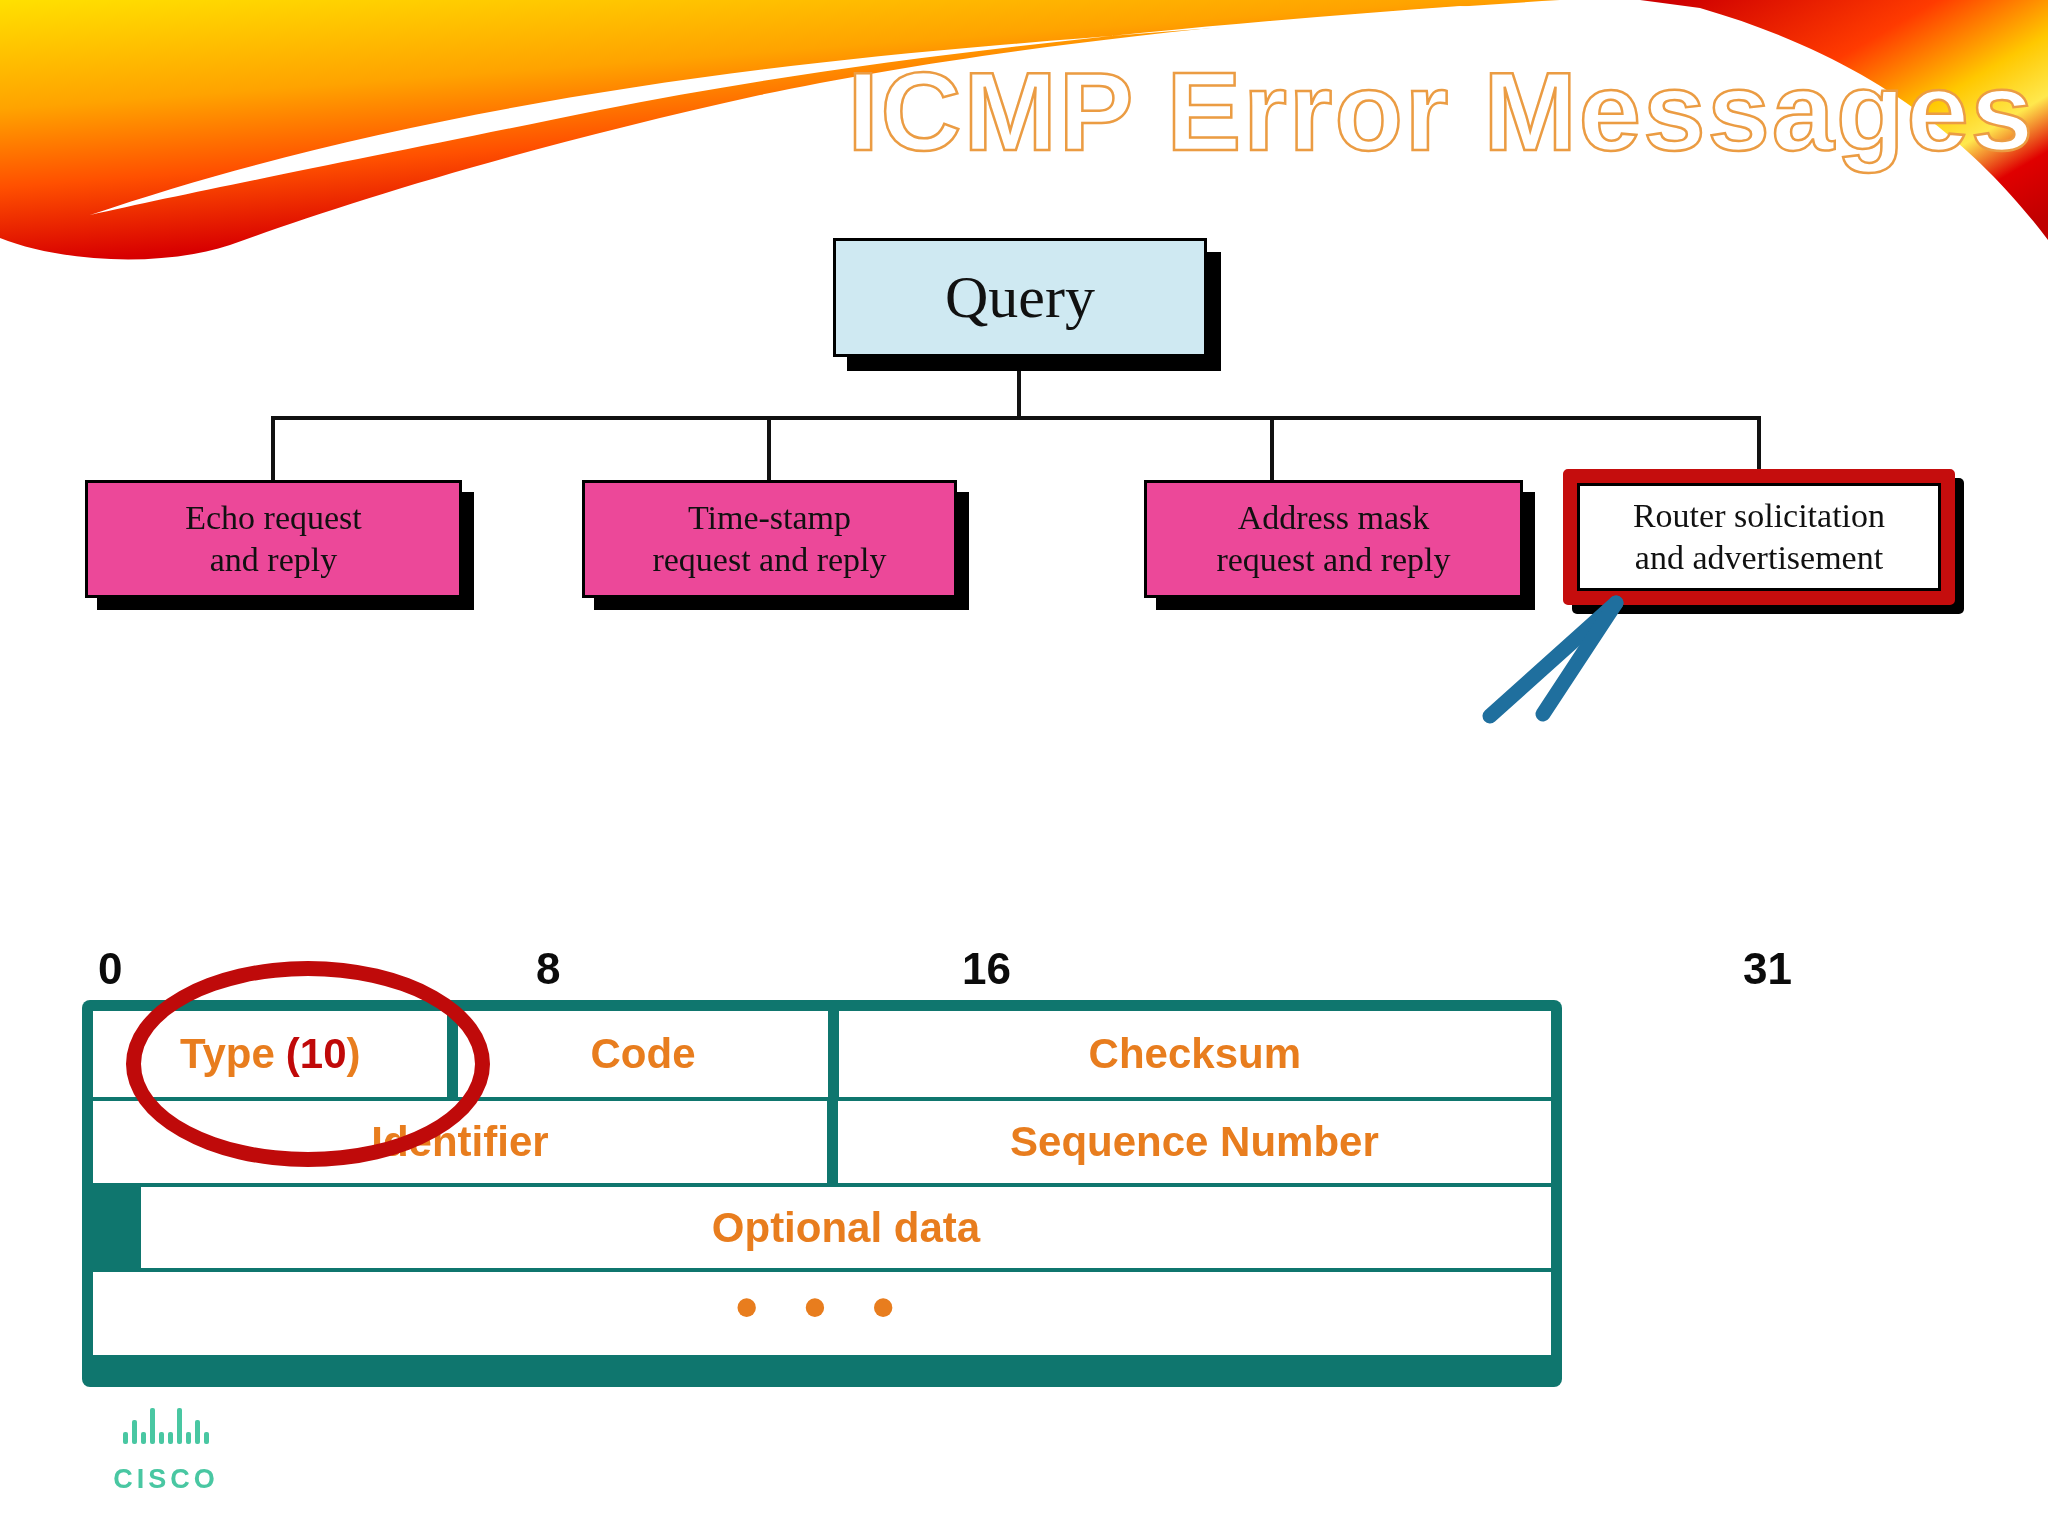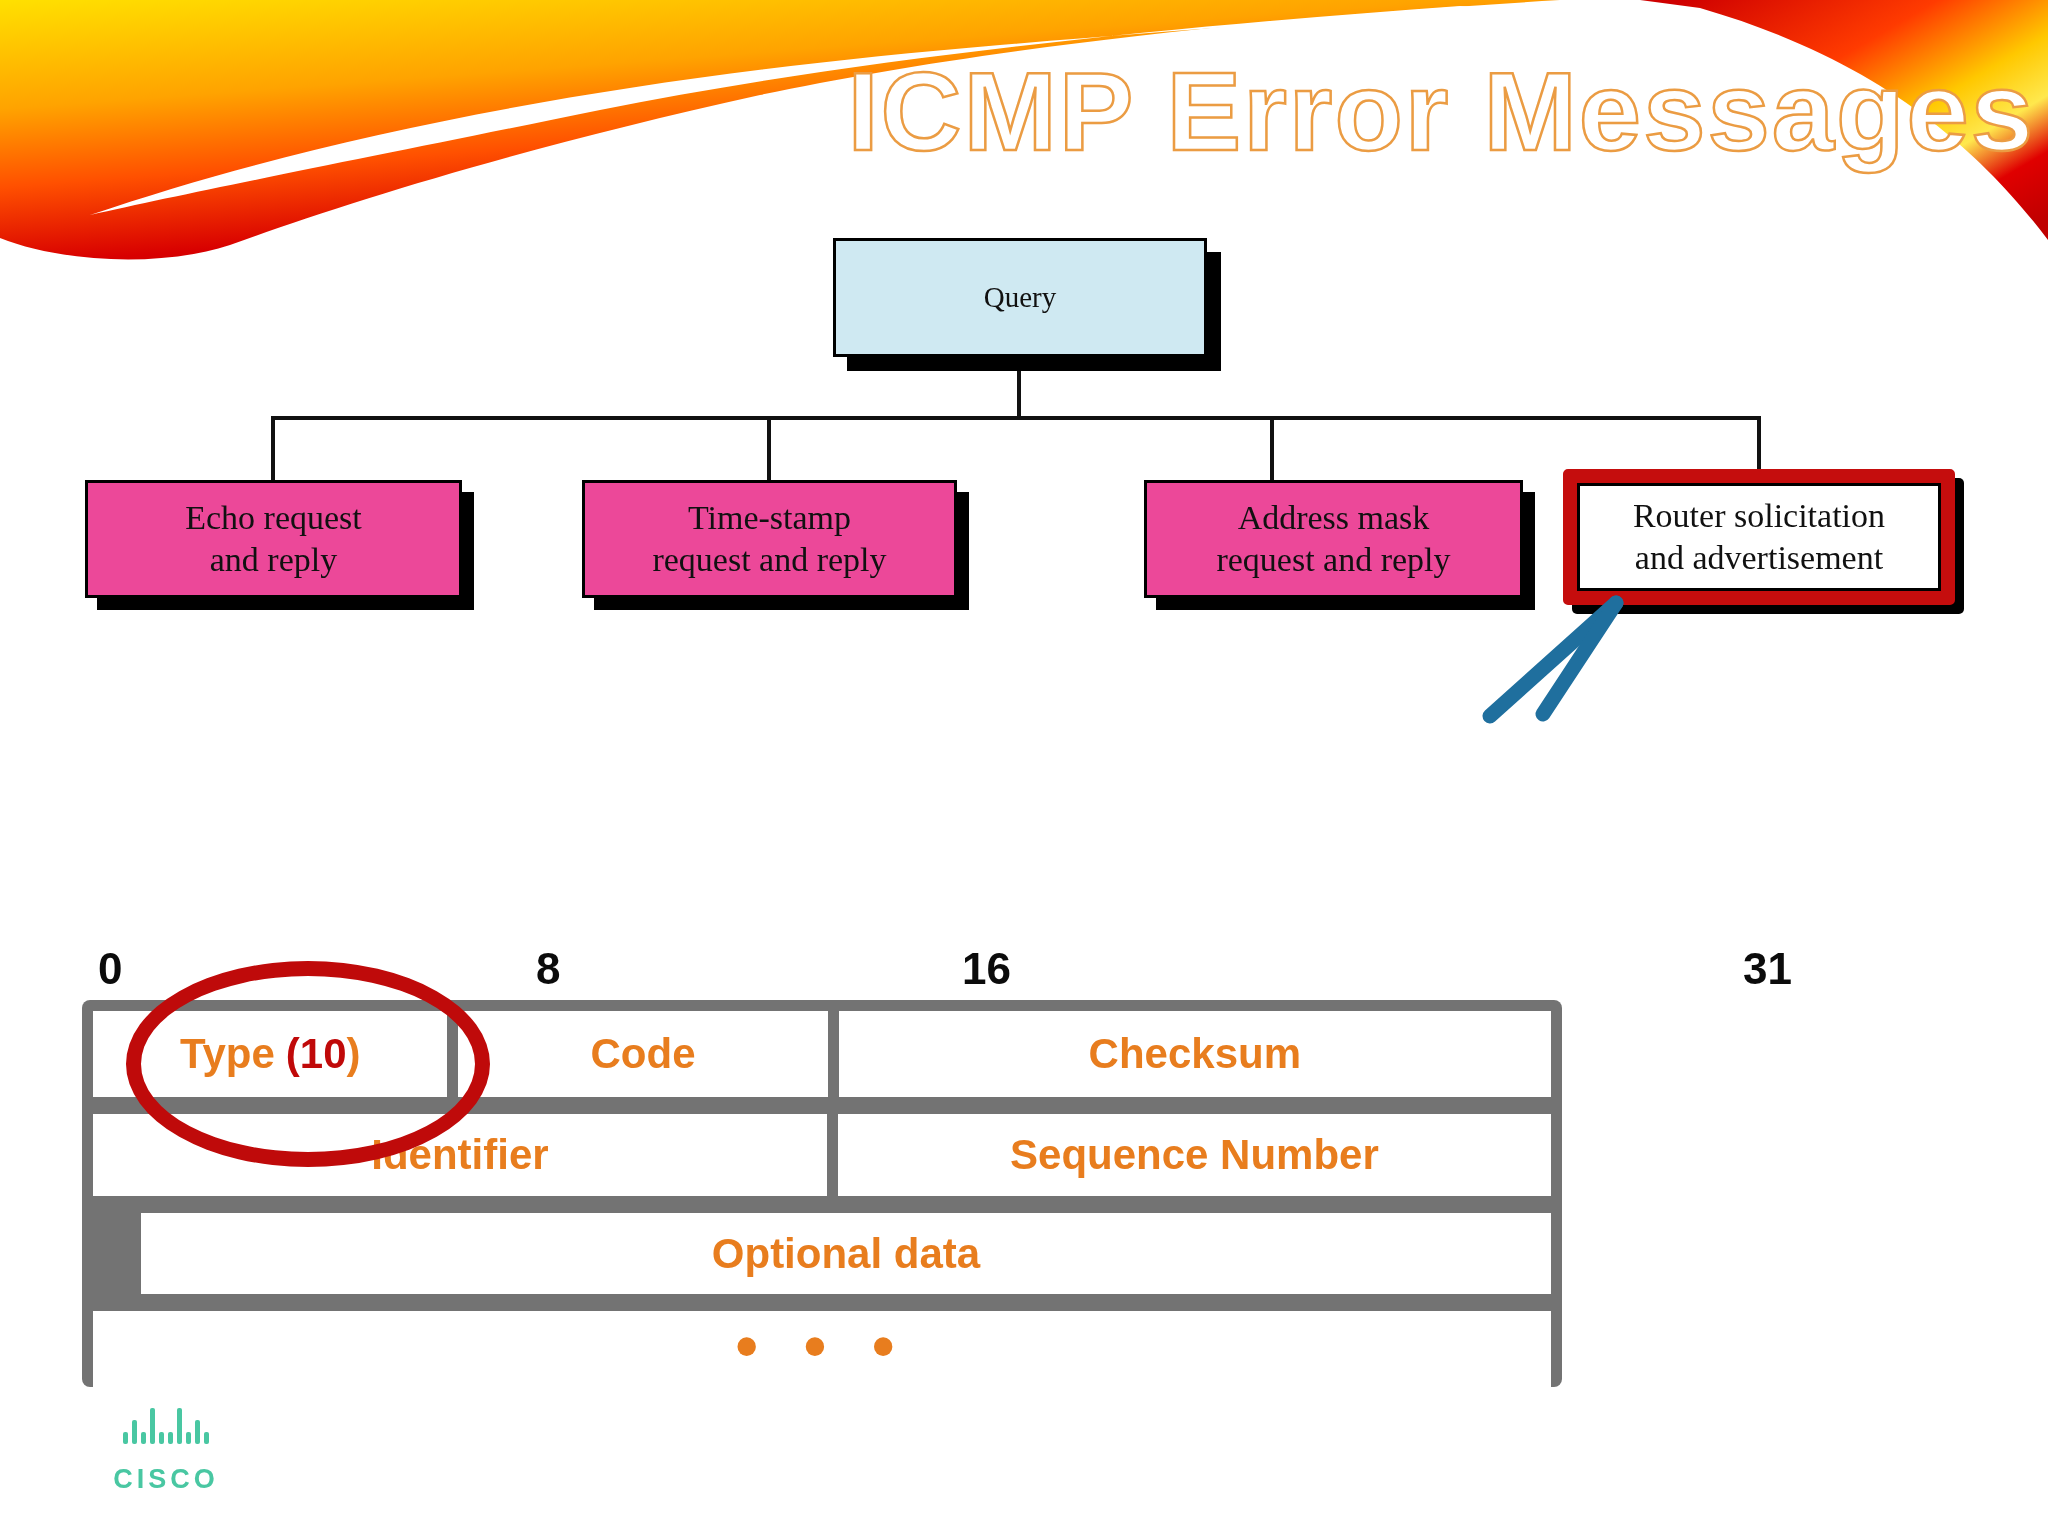--- a/index.html
+++ b/index.html
@@ -7,41 +7,41 @@
          font-family:"Liberation Sans",sans-serif;}
   svg{display:block;}
   .abs{position:absolute;}
 
   
   .tnode{position:absolute;box-sizing:border-box;border:3px solid #000;background:#ec4899;
          display:flex;flex-direction:column;align-items:center;justify-content:center;
          font-family:"Liberation Serif",serif;font-size:34px;line-height:1.25;color:#111;
          text-align:center;box-shadow:12px 12px 0 0 #000;}
   .tnode-root{left:833px;top:238px;width:374px;height:119px;background:#cfe9f2;
-              font-size:29px;box-shadow:14px 14px 0 0 #000;}
+              font-size:60px;box-shadow:14px 14px 0 0 #000;}
   .tnode-echo{left:85px;top:480px;width:377px;height:118px;}
   .tnode-time{left:582px;top:480px;width:375px;height:118px;}
   .tnode-mask{left:1144px;top:480px;width:379px;height:118px;}
   .tnode-router-wrap{position:absolute;left:1563px;top:469px;width:392px;height:136px;
               box-sizing:border-box;border:14px solid #c50d0d;border-radius:5px;
               background:#c50d0d;box-shadow:9px 9px 0 0 #000;}
   .tnode-router-inner{width:100%;height:100%;box-sizing:border-box;border:3px solid #000;
               background:#fff;display:flex;flex-direction:column;align-items:center;justify-content:center;
               font-family:"Liberation Serif",serif;font-size:34px;line-height:1.25;color:#111;text-align:center;}
   .tline{position:absolute;background:#111;}
 
   
   .bubble{position:absolute;left:522px;top:705px;width:1293px;height:172px;box-sizing:border-box;
           border:15px solid #1f6f9e;border-radius:58px;background:#fff;overflow:hidden;}
   .bubble-text{position:absolute;left:0;top:36px;width:100%;text-align:center;
           font-weight:bold;font-size:48px;line-height:62px;color:#e87d1e;}
 
   
   .ptable{position:absolute;left:82px;top:1000px;width:1480px;height:387px;box-sizing:border-box;
-          background:#737373;border-radius:8px;padding:11px;display:flex;flex-direction:column;gap:17px;}
+          background:#0f766e;border-radius:8px;padding:11px;display:flex;flex-direction:column;gap:4px;}
   .prow{display:flex;gap:11px;flex:0 0 auto;}
   .pcell{background:#fff;display:flex;align-items:center;justify-content:center;
          font-weight:bold;font-size:42px;color:#e87d1e;white-space:pre;}
   .r1{height:86px;} .r2{height:82px;} .r3{height:81px;margin-left:48px;} .r4{height:83px;}
   .w1{width:412px;} .w2{width:429px;} .w3{width:828px;} .w4{width:852px;} .wf{flex:1;}
   .c-org{color:#e87d1e;} .c-red{color:#c00909;}
   .type-word{margin-right:11px;}
   .bitlabel{position:absolute;top:944px;font-weight:bold;font-size:44px;color:#0b0b0b;}
   .dots{font-size:64px;letter-spacing:14px;line-height:0;padding-bottom:14px;}
 

